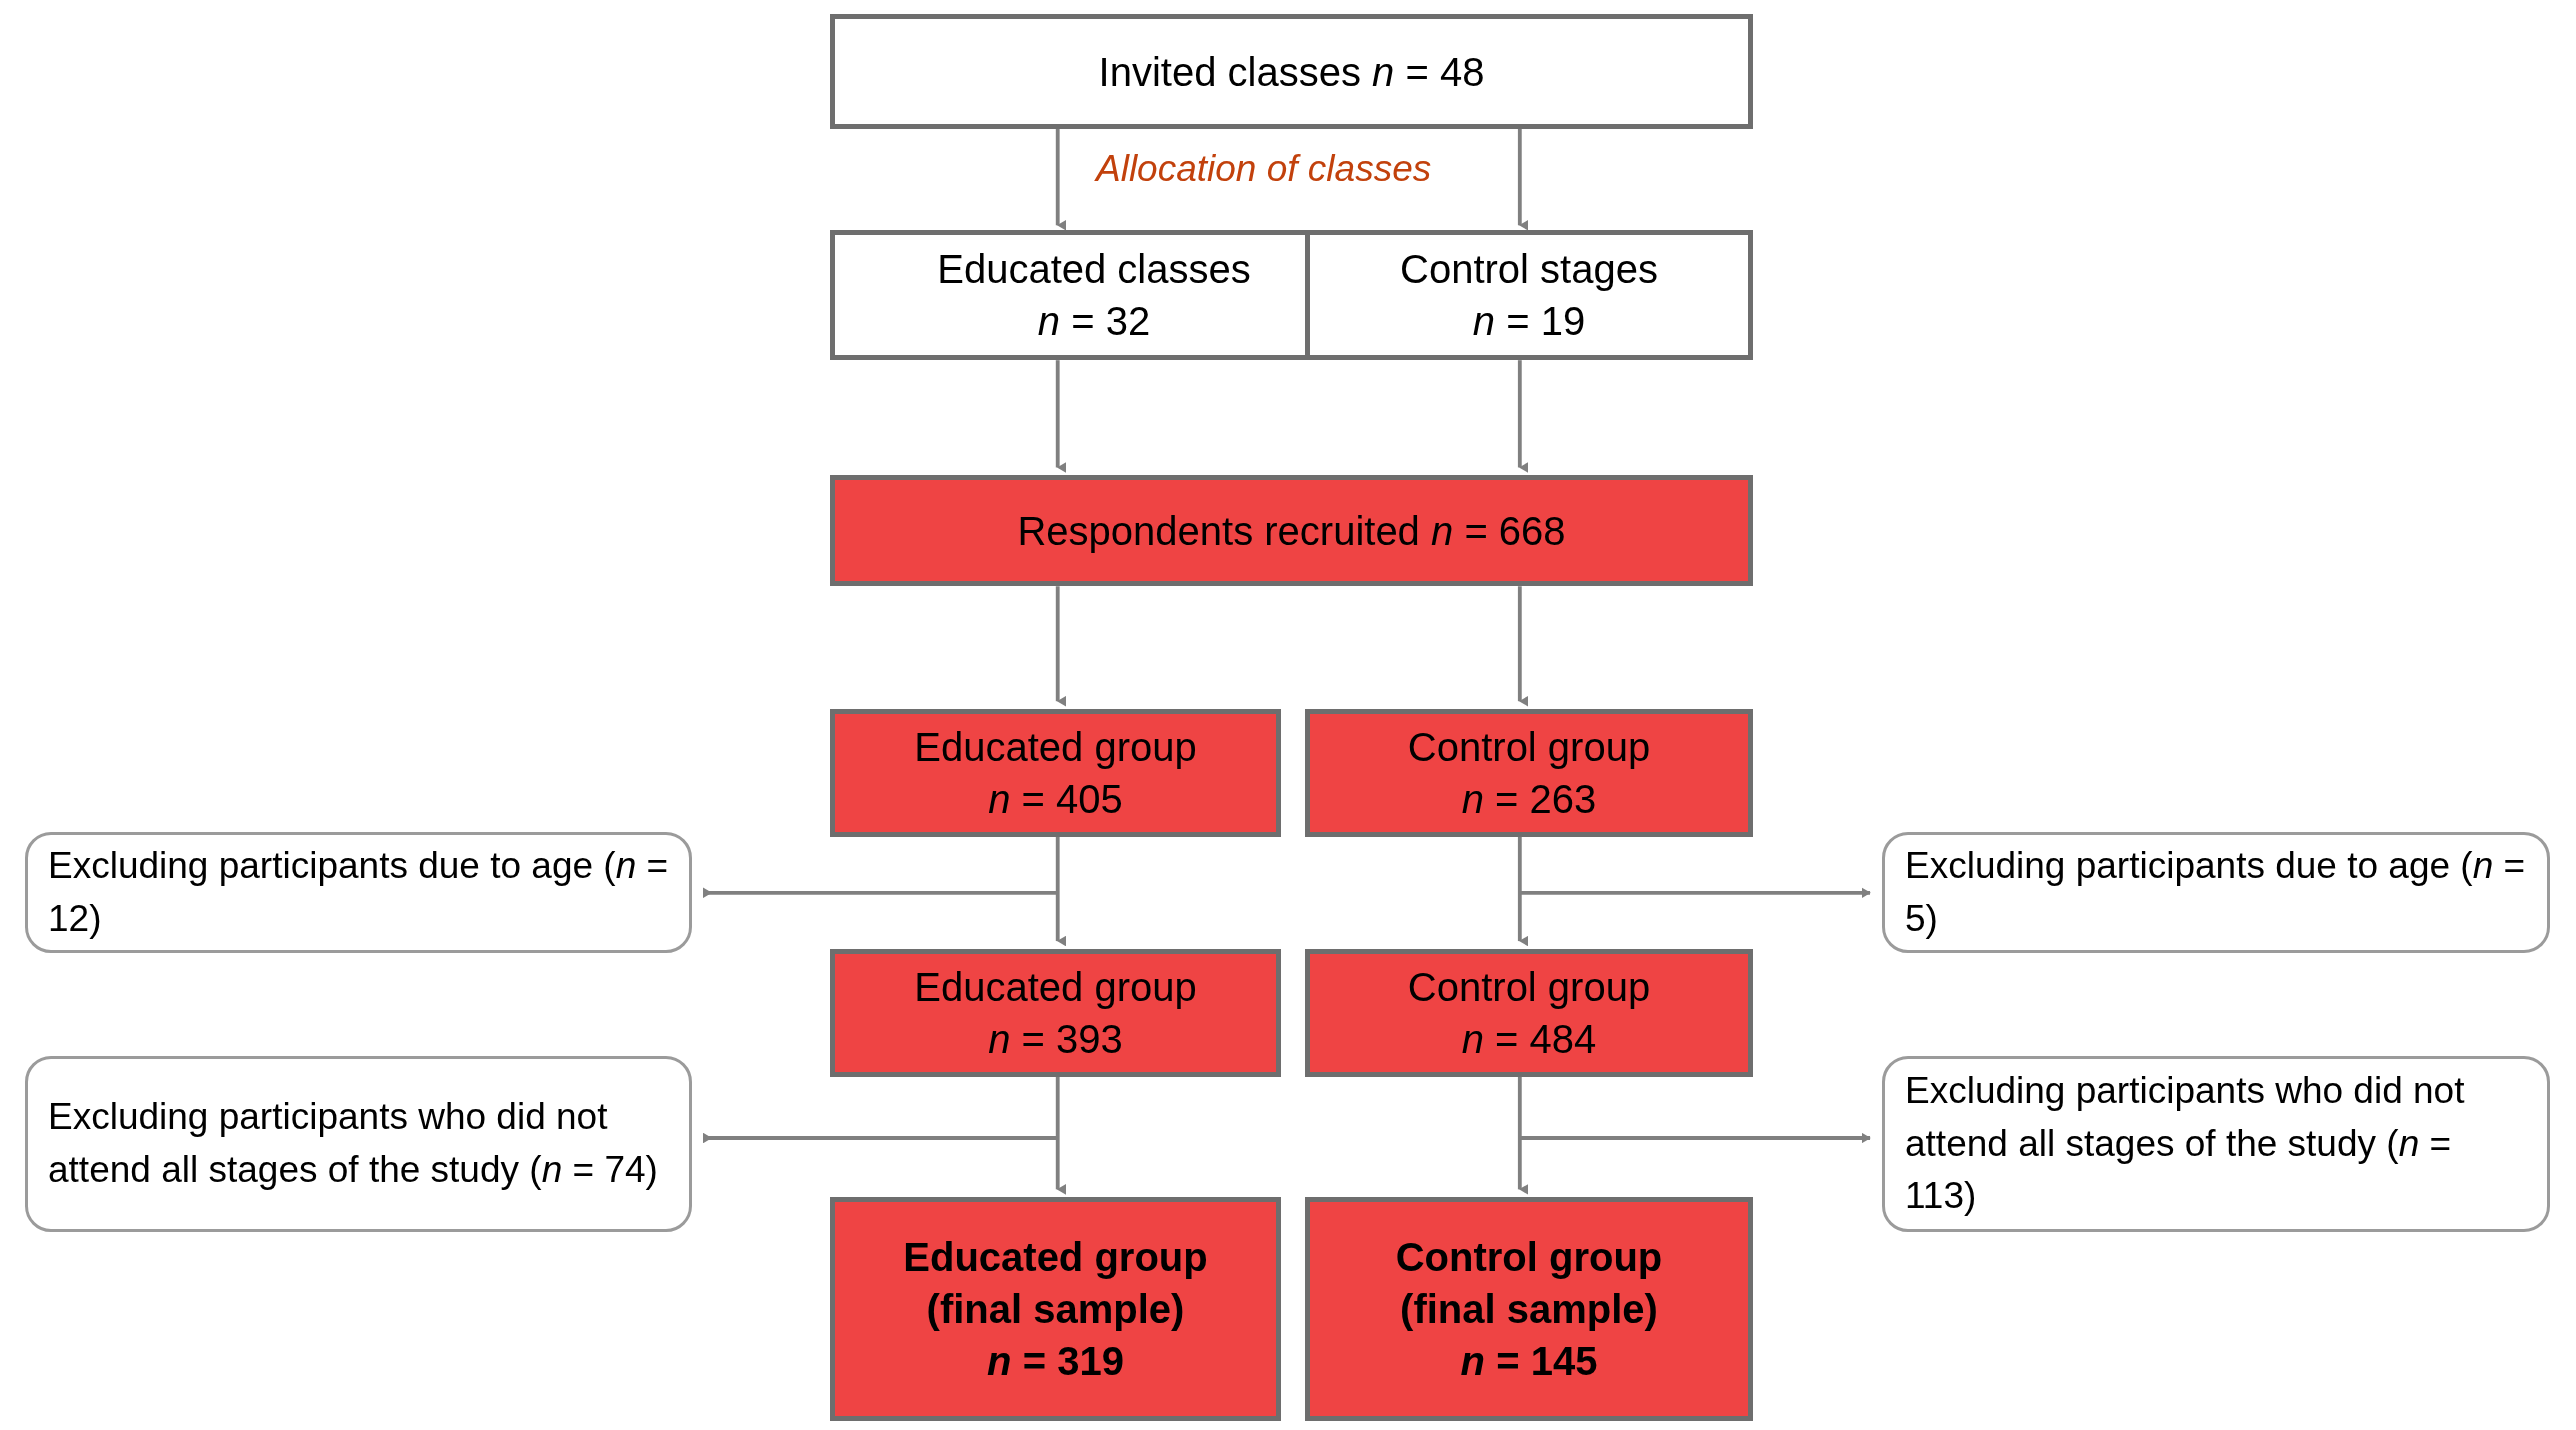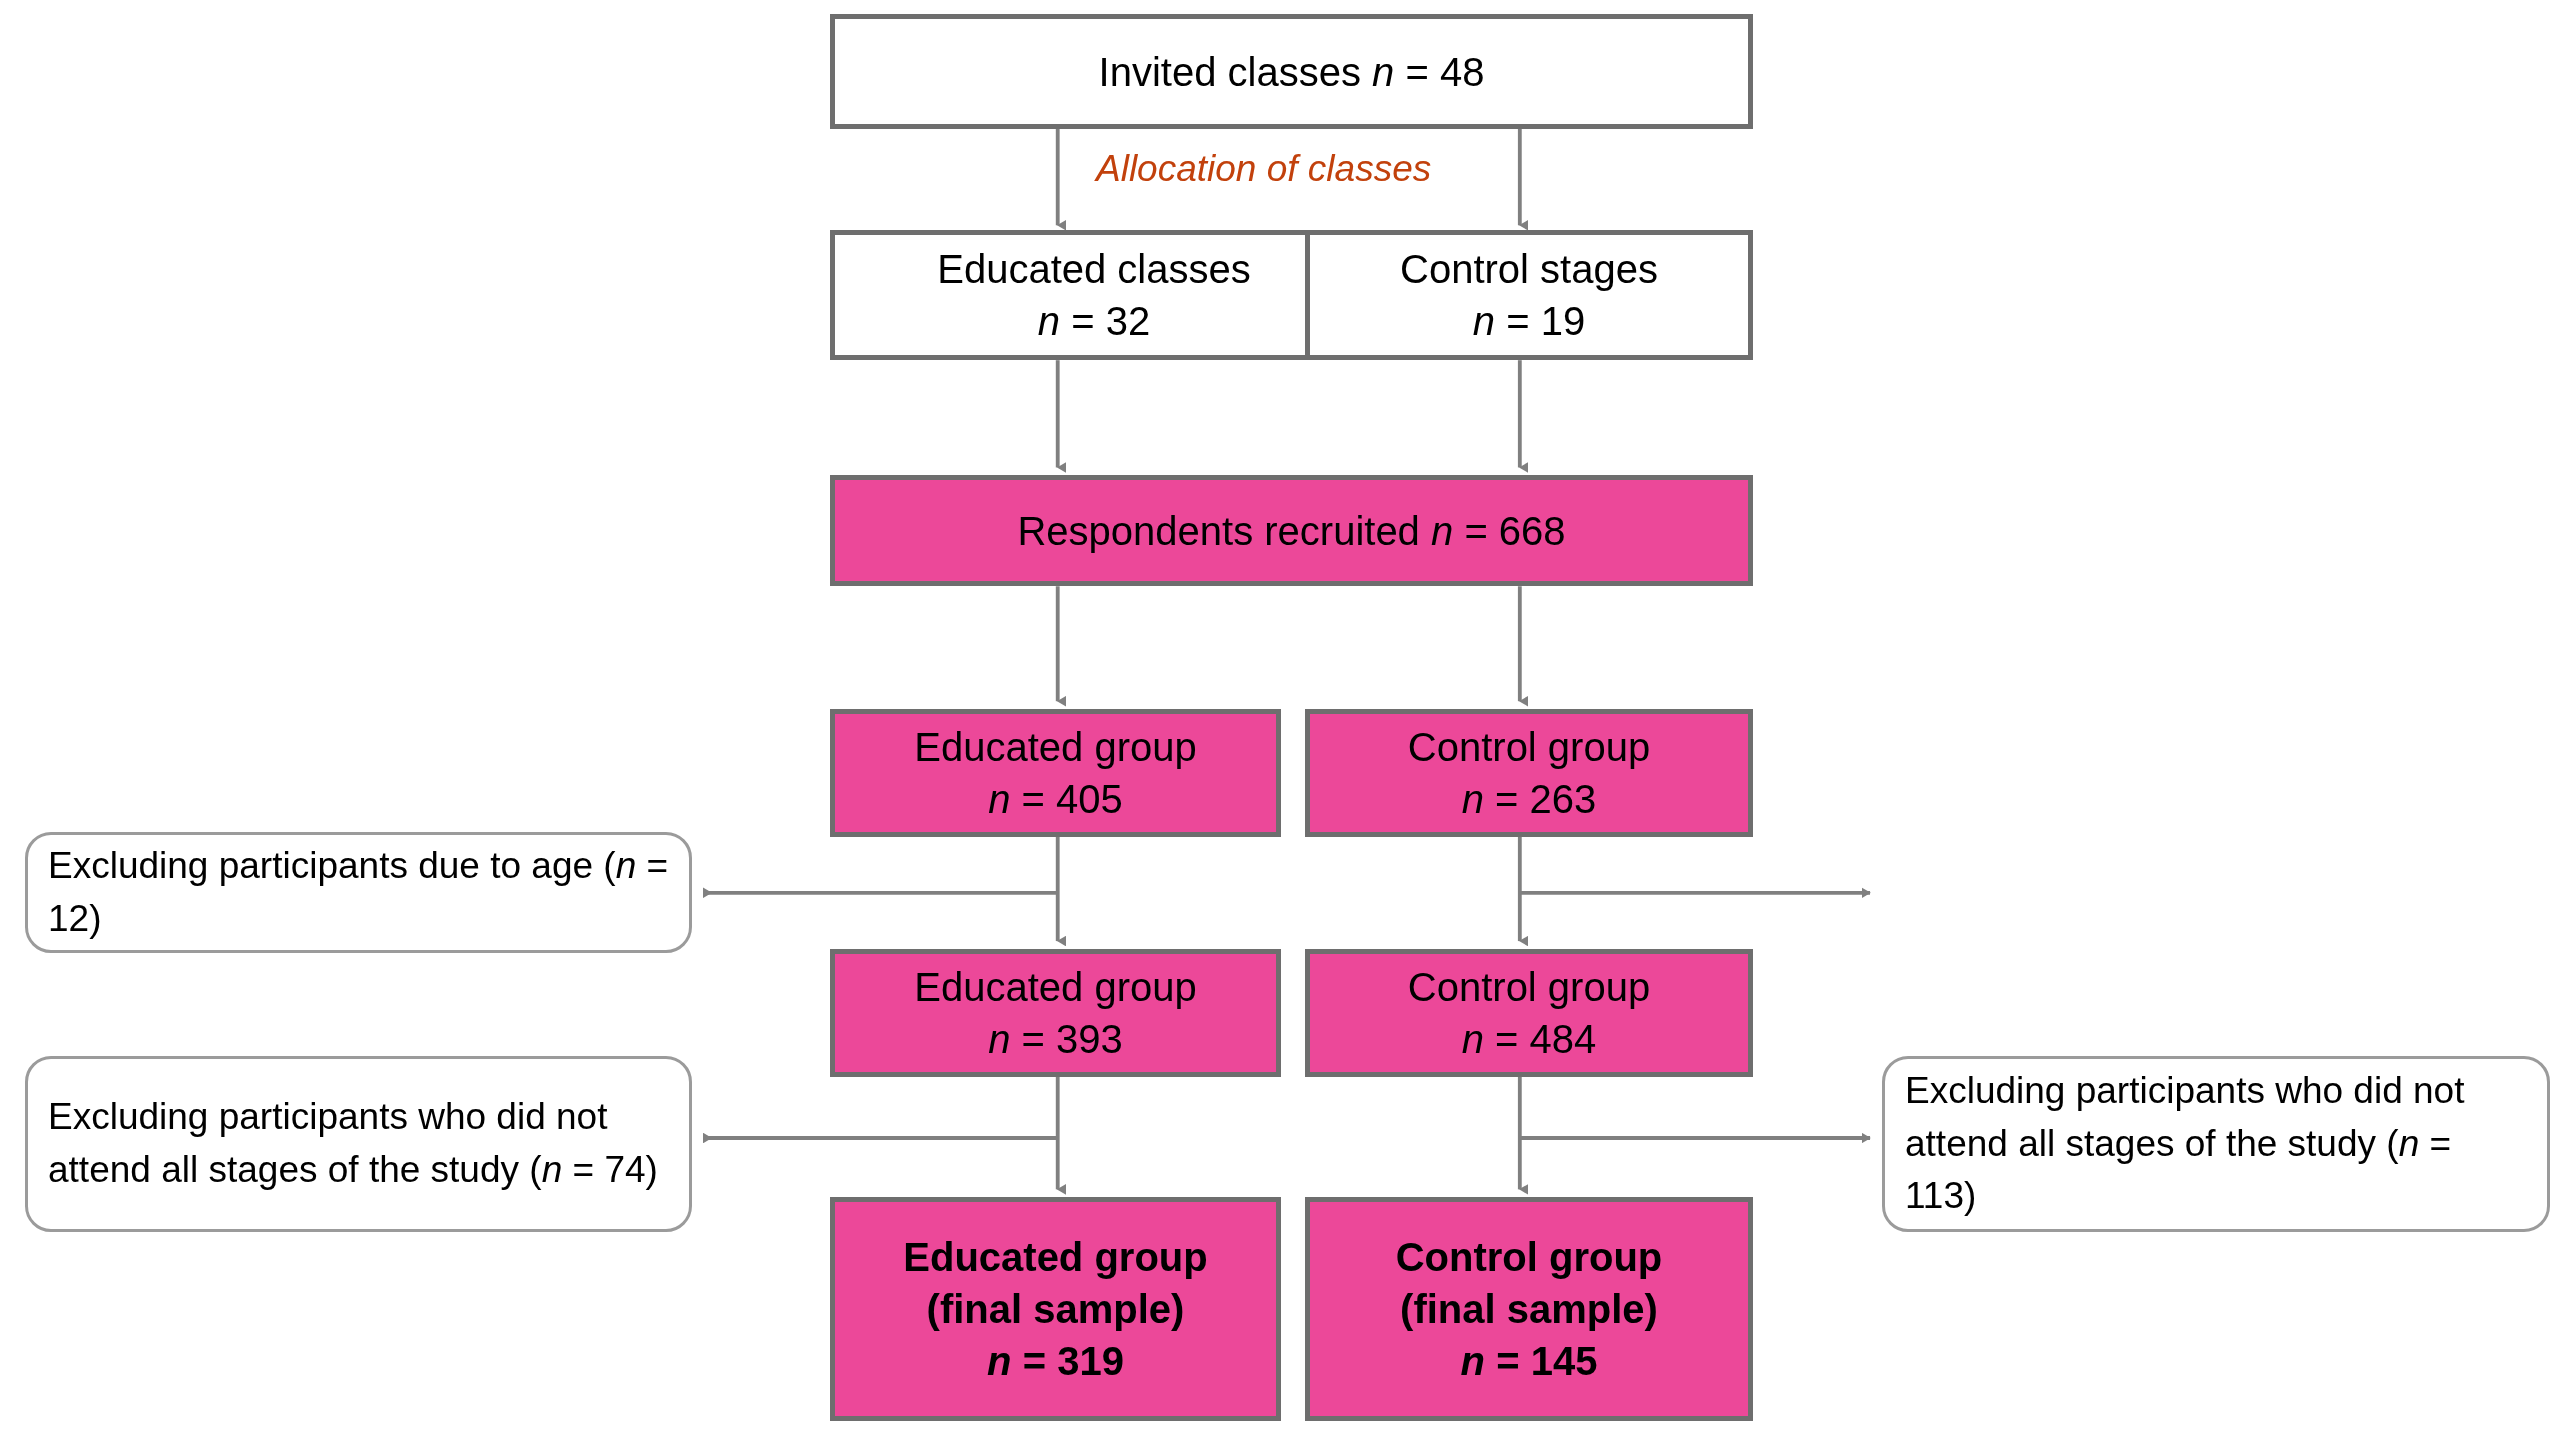--- a/index.html
+++ b/index.html
@@ -35,21 +35,21 @@
     color: #000000;
     line-height: 1.30;
   }
   .node-rect {
     border: 5.4px solid #6e6e6e;
     background: #ffffff;
     font-size: 40px;
     margin-left: 11px;
   }
   .node-rect.filled {
-    background: #ec4899;
+    background: #ef4444;
   }
   .node-rect.bold {
     font-weight: bold;
   }
   .node-round {
     border: 3.1px solid #9b9b9b;
     border-radius: 26px;
     background: #ffffff;
     font-size: 37px;
     align-items: center;
@@ -172,20 +172,23 @@
   <div class="node node-rect filled bold" style="left:1294px; top:1197px; width:448px; height:224px;">
     <span class="node-line">Control group</span>
     <span class="node-line">(final sample)</span>
     <span class="node-line"><span class="nvar">n</span>&nbsp;<span>= 145</span></span>
   </div>
 
   <div class="node node-round" style="left:25px; top:832px; width:667px; height:121px;">
     <span class="node-line"><span>Excluding participants due to age (</span><span class="nvar">n</span><span> = 12</span><span>)</span></span>
   </div>
 
+  <div class="node node-round" style="left:1882px; top:832px; width:668px; height:121px;">
+    <span class="node-line"><span>Excluding participants due to age (</span><span class="nvar">n</span><span> = 5</span><span>)</span></span>
+  </div>
 
   <div class="node node-round" style="left:25px; top:1056px; width:667px; height:176px;">
     <span class="node-line"><span>Excluding participants who did not attend all stages of the study (</span><span class="nvar">n</span><span> = 74</span><span>)</span></span>
   </div>
 
   <div class="node node-round" style="left:1882px; top:1056px; width:668px; height:176px;">
     <span class="node-line"><span>Excluding participants who did not attend all stages of the study (</span><span class="nvar">n</span><span> = 113</span><span>)</span></span>
   </div>
 
 </div>

